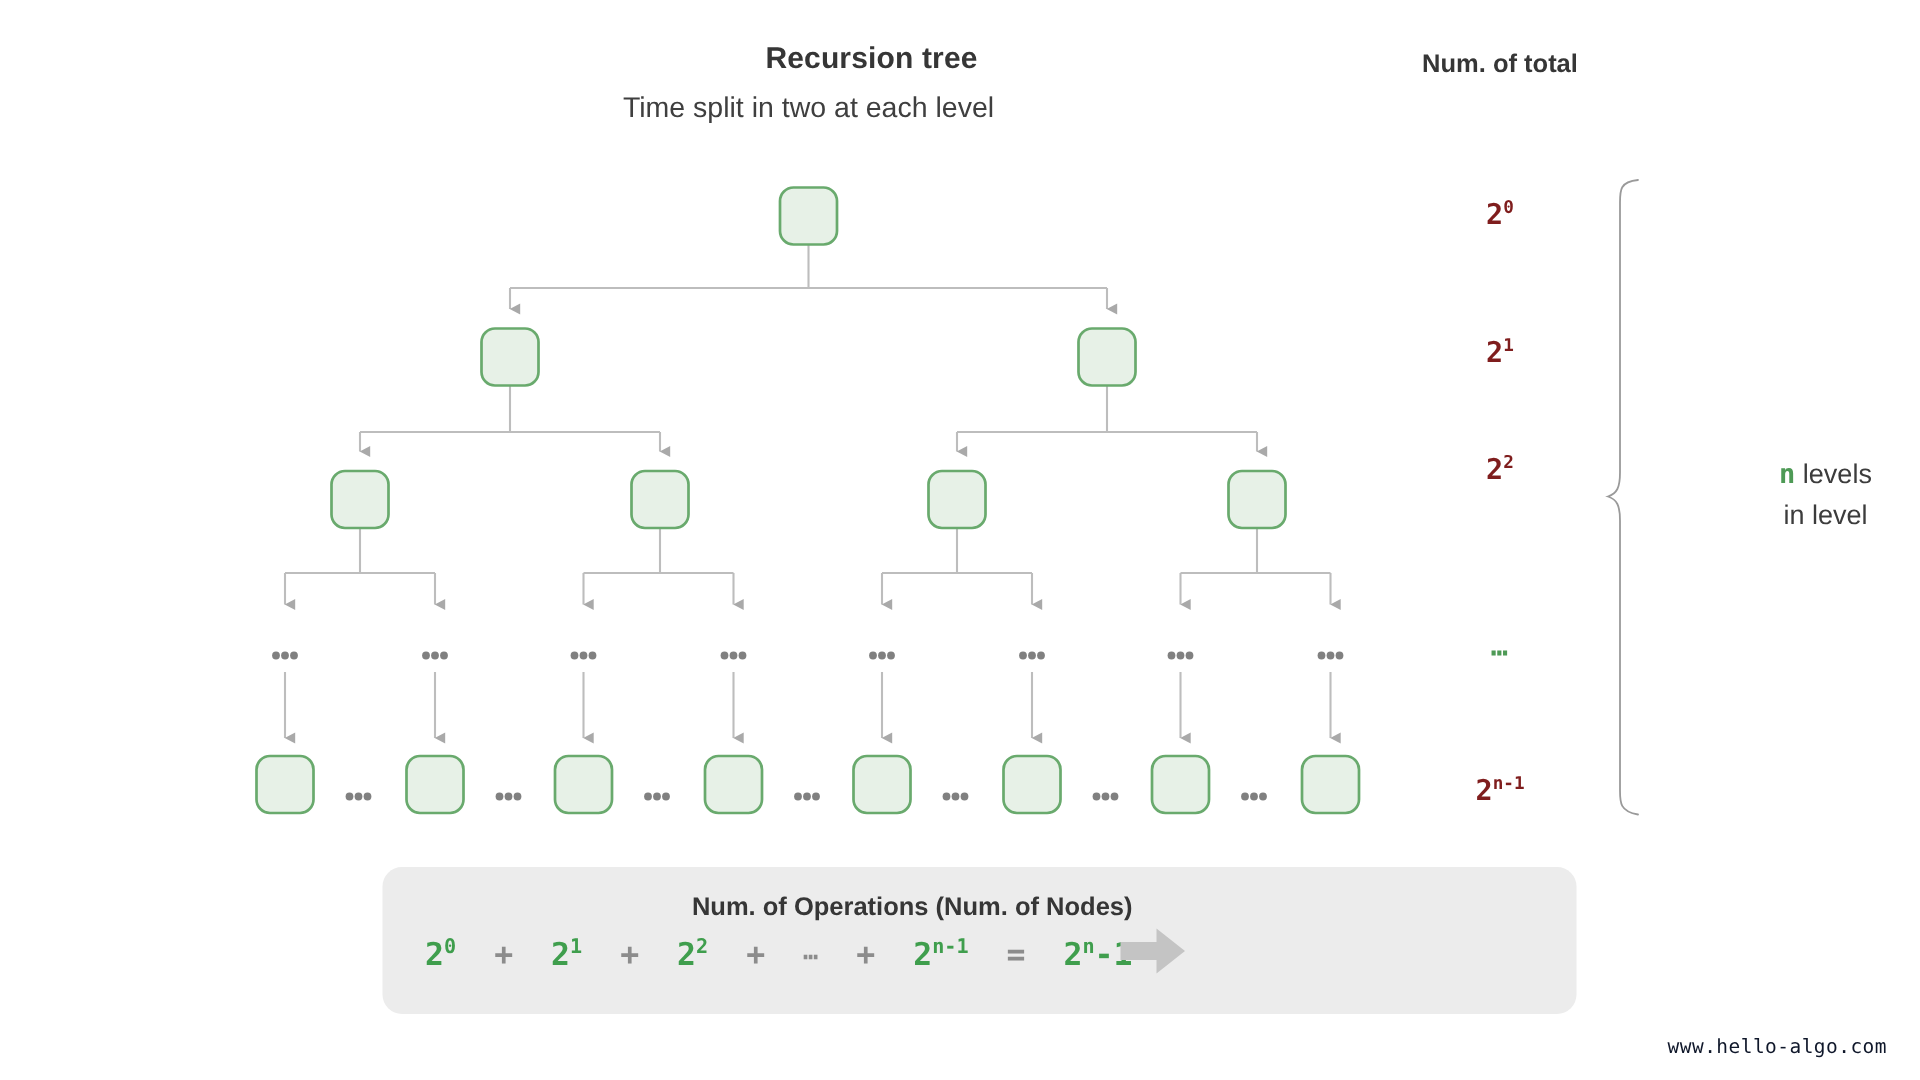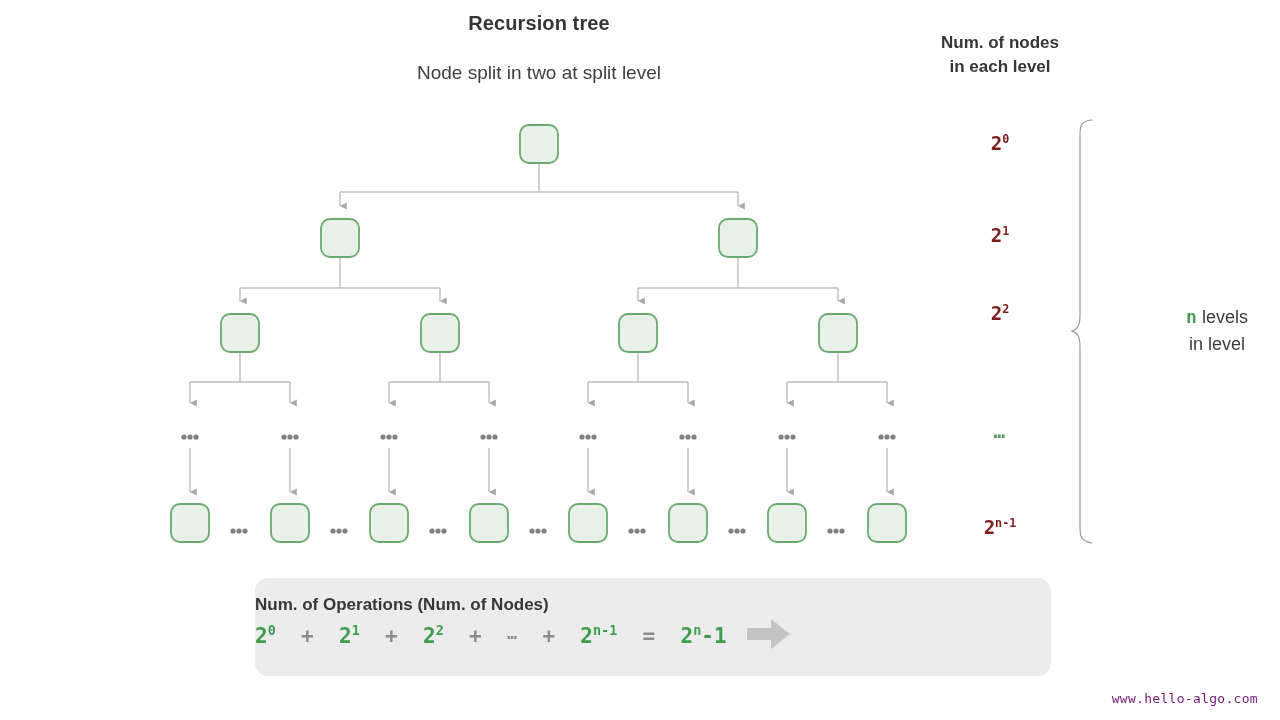--- a/index.html
+++ b/index.html
@@ -18,26 +18,27 @@
   .canvas {
     position: absolute;
     left: 0; top: 0;
     width: 1280px;
     height: 720px;
   }
   .abs { position: absolute; }
 
   
   #title {
-    left: 0; top: 12px; width: 1078px;
+    left: 0; top: 28px; width: 1078px;
     text-align: center;
     font-size: 20px;
     font-weight: bold;
     color: #363636;
     letter-spacing: .1px;
+    padding-left: 42px;
   }
   #subtitle {
     left: 0; top: 62px; width: 1078px;
     text-align: center;
     font-size: 19px;
     font-weight: normal;
     color: #3f3f3f;
   }
   #col-head {
     left: 900px; top: 31px; width: 200px;
@@ -96,21 +97,21 @@
 
   
   #summary {
     left: 255px; top: 578px;
     width: 796px; height: 98px;
     background: #ececec;
     border-radius: 13px;
   }
   #sum-left {
     left: 255px; top: 595px; width: 500px;
-    text-align: left;
+    text-align: right;
   }
   #sum-right {
     left: 806px; top: 595px; width: 240px;
     text-align: center;
   }
   .sum-head {
     font-size: 17px;
     font-weight: bold;
     color: #363636;
     margin-bottom: 9px;
@@ -134,35 +135,34 @@
   .complexity .lbl { font-family: "Liberation Sans", sans-serif; }
   .complexity sup { font-size: .64em; vertical-align: super; line-height: 0; }
 
   #arrow-mid { left: 745px; top: 617px; }
 
   
   #watermark {
     right: 22px; bottom: 14px;
     font-family: "DejaVu Sans Mono", monospace;
     font-size: 13px;
-    color: #701a75;
+    color: #0f172a;
     letter-spacing: .3px;
   }
 </style>
 </head>
 <body>
 
 <div class="canvas">
 
   <div class="abs" id="title">Recursion tree</div>
-  <div class="abs" id="subtitle">Node split in two at split level</div>
+  <div class="abs" id="subtitle">Time split in two at each level</div>
 
   <div class="abs" id="col-head">
-    <div>Num. of nodes</div>
-    <div>in each level</div>
+    <div>Num. of total</div>
   </div>
 
   <svg class="abs" id="tree-svg" width="1080" height="720">
     <defs>
       <marker id="arw" markerWidth="9" markerHeight="9" refX="4.2" refY="7.4" orient="auto" markerUnits="userSpaceOnUse">
         <path d="M0.6,0.6 L7.8,0.6 L4.2,7.6 Z" fill="#a9a9a9"></path>
       </marker>
     </defs>
 
     <g stroke="#bdbdbd" stroke-width="1.4" fill="none">

